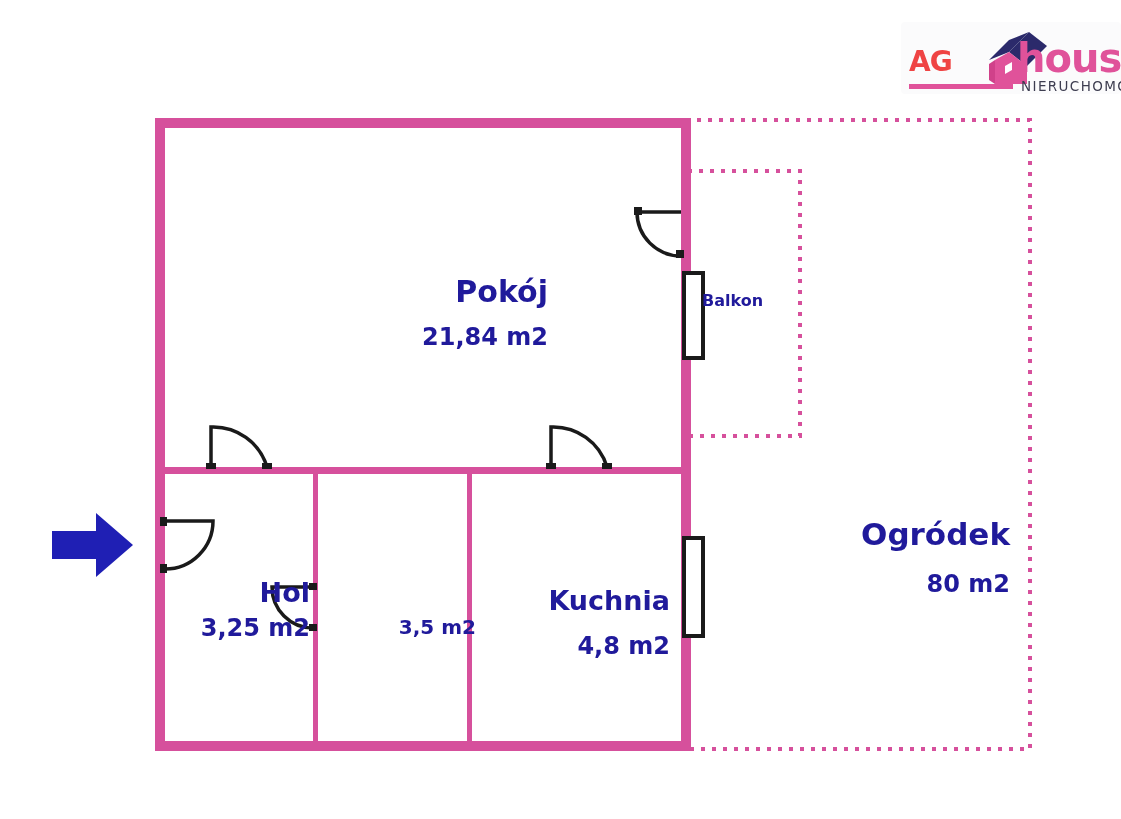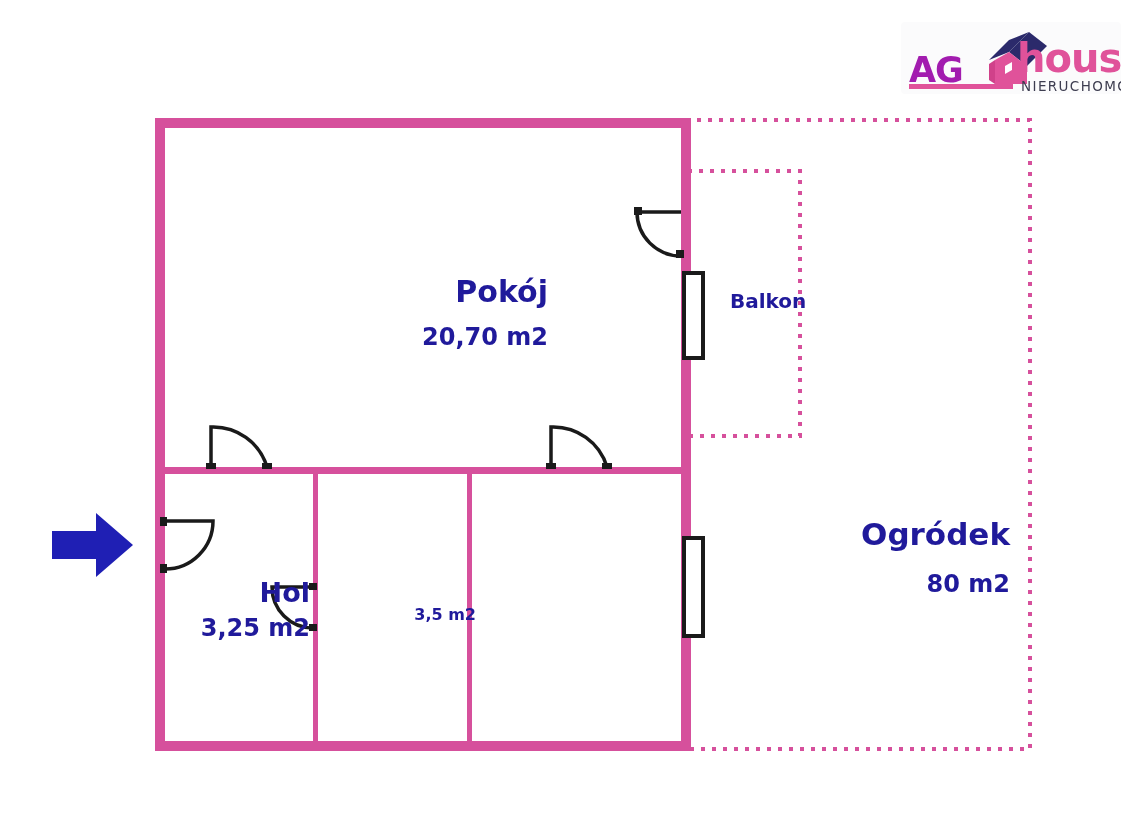--- a/index.html
+++ b/index.html
@@ -37,24 +37,24 @@
     top: 22px;
     width: 220px;
     height: 72px;
     background: #fbfbfc;
     border-radius: 4px;
     overflow: hidden;
   }
   #brand-logo .logo-ag {
     position: absolute;
     left: 8px;
-    top: 28px;
-    font-size: 35px;
-    font-weight: 700;
-    color: #a21caf;
+    top: 20px;
+    font-size: 28px;
+    font-weight: 700;
+    color: #ef4444;
     letter-spacing: -1px;
     line-height: 40px;
     font-family: "DejaVu Sans", "Liberation Sans", sans-serif;
   }
   #brand-logo .logo-house {
     position: absolute;
     left: 116px;
     top: 16px;
     font-size: 40px;
     font-weight: 700;
@@ -112,32 +112,32 @@
   #label-pokoj        { left: 300px; top: 274px; width: 248px; }
   #label-pokoj .rl-name { font-size: 30px; line-height: 36px; }
   #label-pokoj .rl-area { font-size: 24px; line-height: 30px; margin-top: 12px; }
 
   #label-hol          { left: 155px; top: 576px; width: 155px; }
   #label-hol .rl-name { font-size: 27px; line-height: 33px; }
   #label-hol .rl-area { font-size: 24px; line-height: 30px; margin-top: 4px; }
 
   #label-lazienka     { left: 296px; top: 584px; width: 180px; }
   #label-lazienka .rl-name { font-size: 27px; line-height: 33px; }
-  #label-lazienka .rl-area { font-size: 16px; line-height: 30px; margin-top: 16px; }
+  #label-lazienka .rl-area { font-size: 20px; line-height: 30px; margin-top: 28px; }
 
   #label-kuchnia      { left: 480px; top: 584px; width: 190px; }
   #label-kuchnia .rl-name { font-size: 27px; line-height: 33px; }
   #label-kuchnia .rl-area { font-size: 24px; line-height: 30px; margin-top: 14px; }
 
   #label-ogrodek      { left: 778px; top: 516px; width: 232px; }
   #label-ogrodek .rl-name { font-size: 31px; line-height: 37px; }
   #label-ogrodek .rl-area { font-size: 24px; line-height: 30px; margin-top: 16px; }
 
   #label-balkon       { left: 702px; top: 286px; width: 100px; text-align: left; }
-  #label-balkon .rl-name { font-size: 20px; line-height: 30px; padding-left: 28px; }
+  #label-balkon .rl-name { font-size: 16px; line-height: 30px; }
 </style>
 </head>
 <body>
 
 <div id="plan-stage">
 
   <svg id="plan-svg" viewBox="0 0 1121 819" xmlns="http://www.w3.org/2000/svg">
 
     <g>
       <path d="M 686 120 L 1030 120 L 1030 749 L 686 749" fill="none" stroke="#d6509c" stroke-width="4" stroke-dasharray="4 7" stroke-linecap="butt"></path>
@@ -205,32 +205,36 @@
     </g>
 
     <g>
       <path d="M 52 531 L 96 531 L 96 513 L 133 545 L 96 577 L 96 559 L 52 559 Z" fill="#1f1fb4"></path>
     </g>
 
   </svg>
 
   <div class="room-label" id="label-pokoj">
     <span class="rl-name">Pokój</span>
-    <span class="rl-area">20,70 m2</span>
+    <span class="rl-area">21,84 m2</span>
   </div>
 
   <div class="room-label" id="label-hol">
     <span class="rl-name">Hol</span>
     <span class="rl-area">3,25 m2</span>
   </div>
 
   <div class="room-label" id="label-lazienka">
     <span class="rl-area">3,5 m2</span>
   </div>
 
+  <div class="room-label" id="label-kuchnia">
+    <span class="rl-name">Kuchnia</span>
+    <span class="rl-area">4,8 m2</span>
+  </div>
 
   <div class="room-label" id="label-ogrodek">
     <span class="rl-name">Ogródek</span>
     <span class="rl-area">80 m2</span>
   </div>
 
   <div class="room-label" id="label-balkon">
     <span class="rl-name">Balkon</span>
   </div>
 

